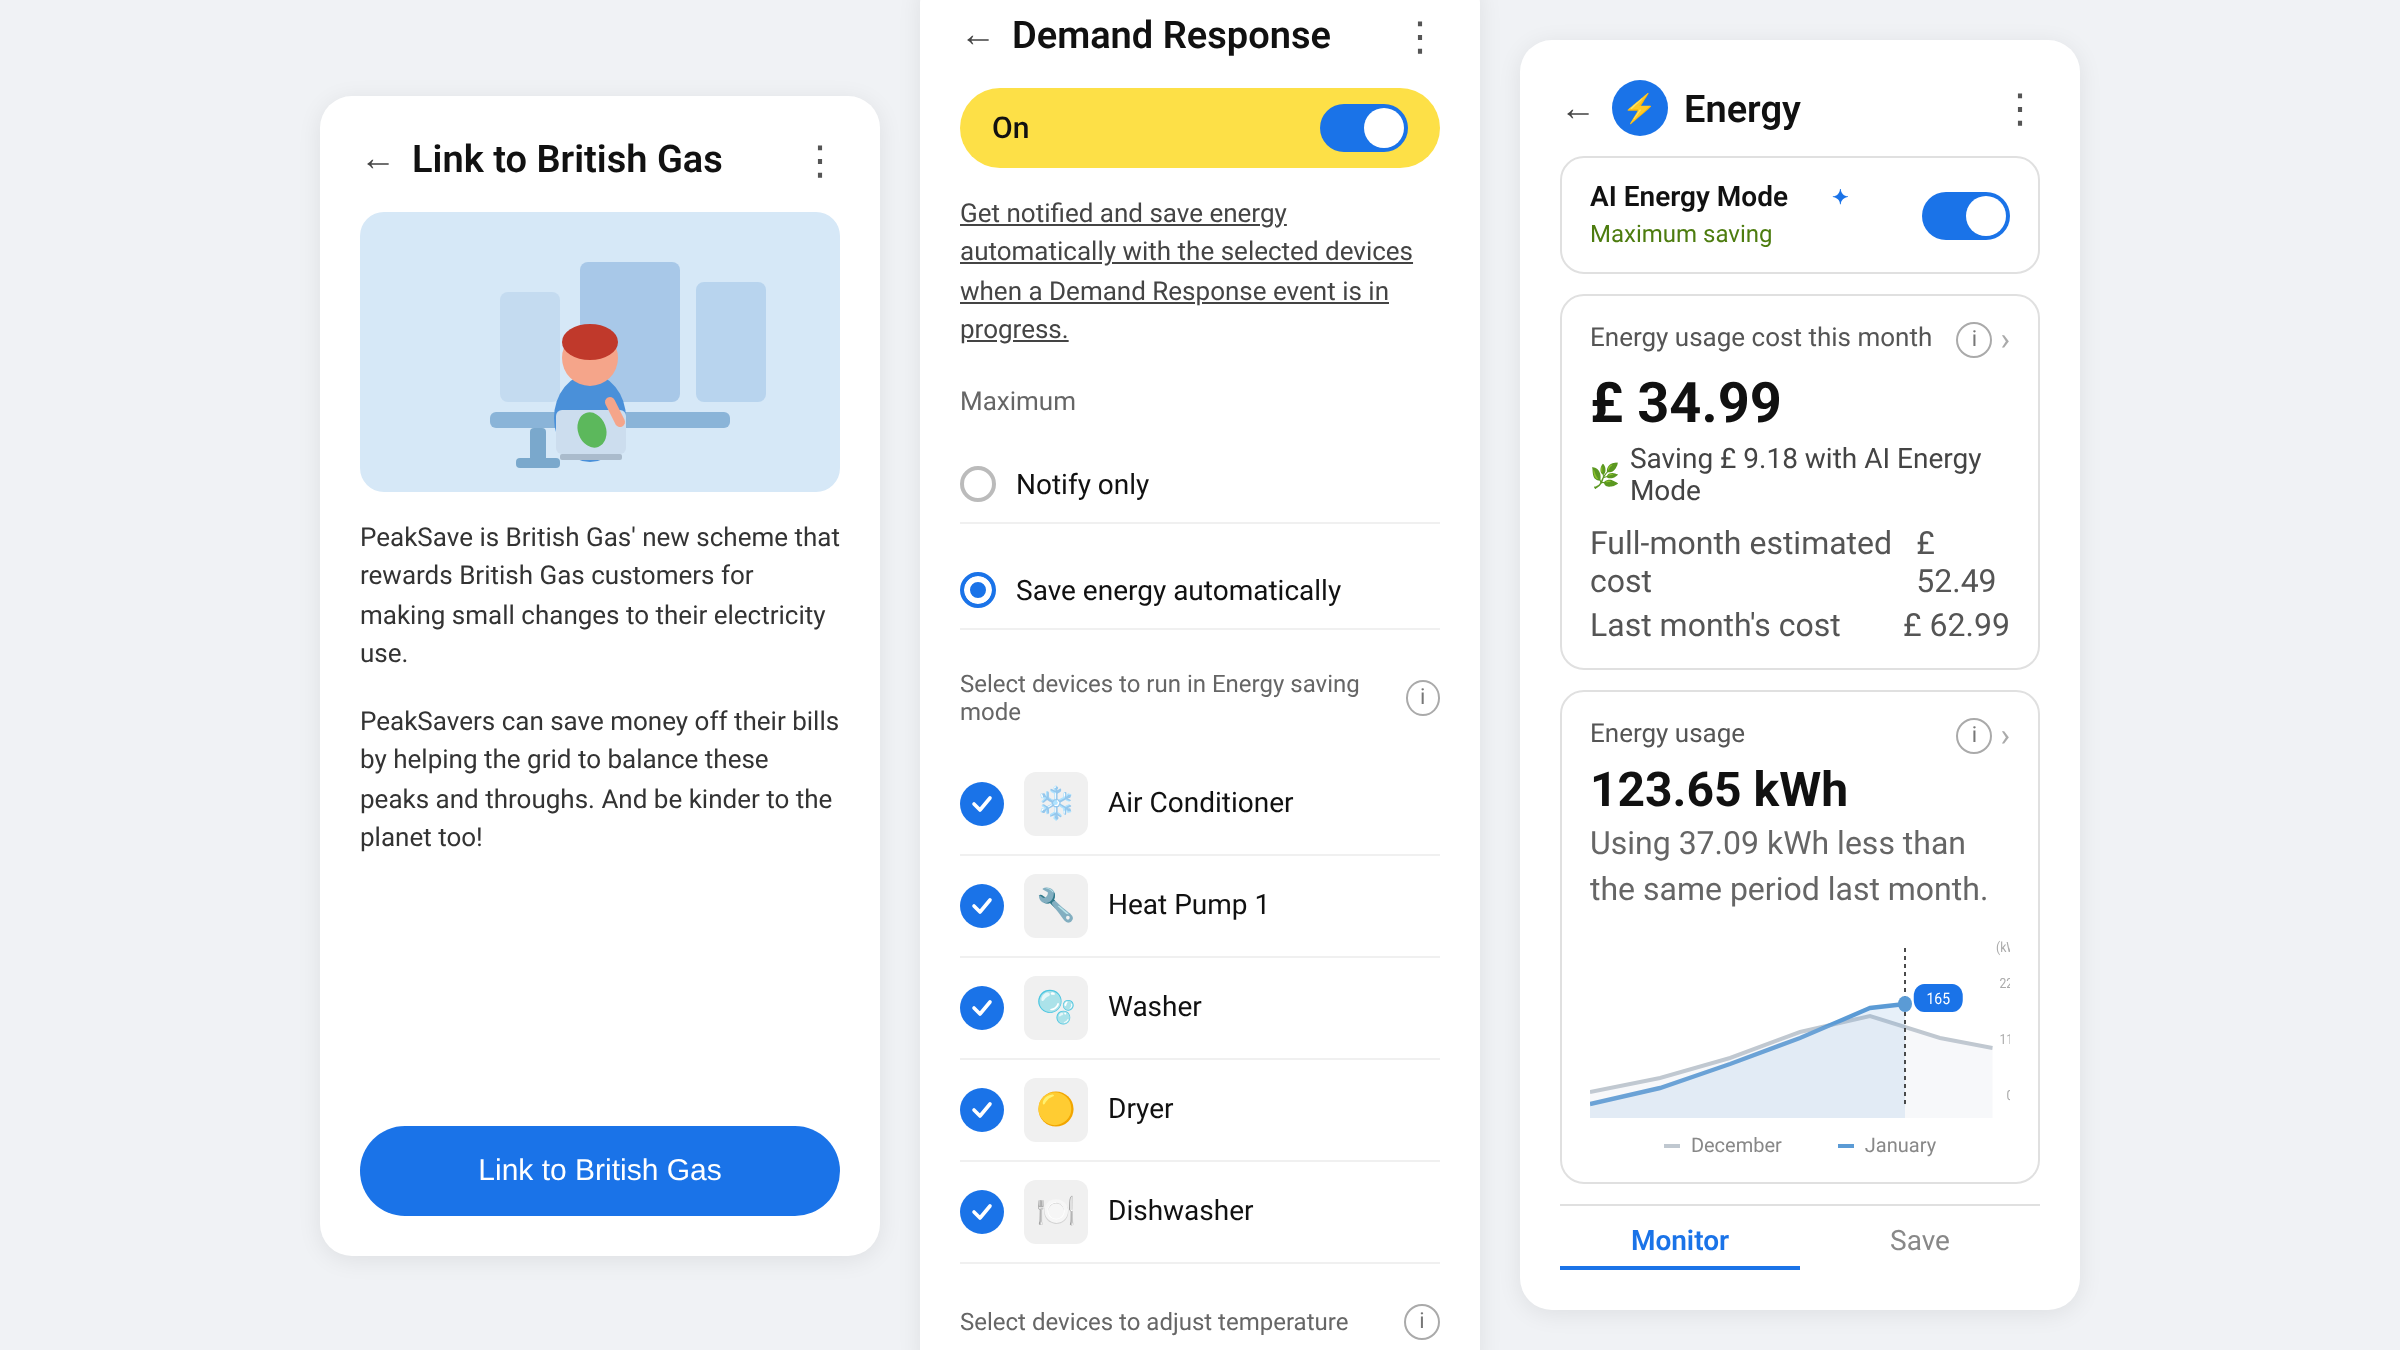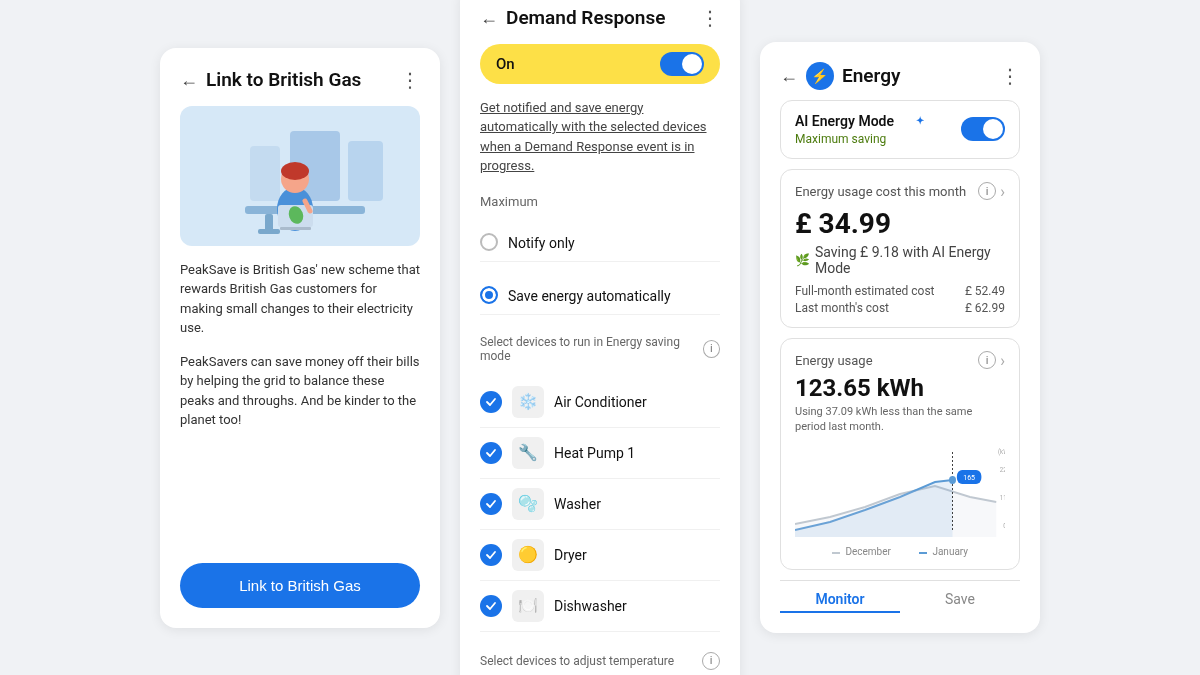--- a/index.html
+++ b/index.html
@@ -267,21 +267,21 @@
       margin-top: 4px;
       margin-bottom: 8px;
     }
     .saving-text {
       font-size: 14px;
       color: #444;
     }
     .cost-row {
       display: flex;
       justify-content: space-between;
-      font-size: 12px;
+      font-size: 16px;
       color: #555;
       margin-top: 3px;
     }
     .usage-section {
       border: 1px solid #e0e0e0;
       border-radius: 12px;
       padding: 12px 14px;
     }
     .usage-title-row {
       display: flex;
@@ -291,21 +291,21 @@
       color: #555;
       margin-bottom: 4px;
       gap: 20px;
     }
     .usage-amount {
       font-size: 24px;
       font-weight: 700;
       color: #111;
     }
     .usage-sub {
-      font-size: 11px;
+      font-size: 16px;
       color: #666;
       margin-top: 2px;
       margin-bottom: 8px;
       line-height: 1.4;
     }
     .chart-area {
       height: 100px;
       position: relative;
       overflow: hidden;
     }

